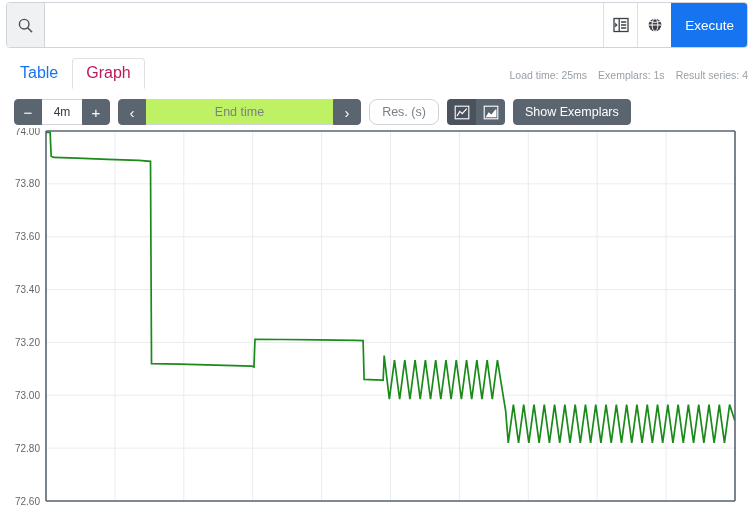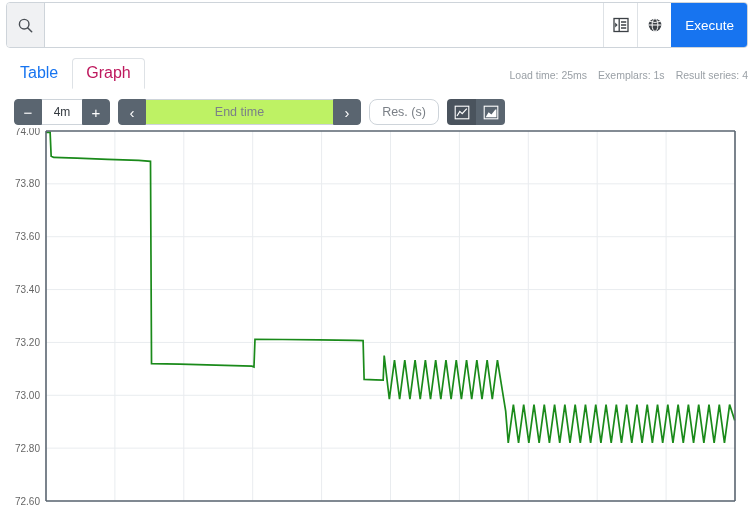--- a/index.html
+++ b/index.html
@@ -260,20 +260,21 @@
         </svg>
       </div>
       <div class="tg">
         <svg width="16" height="15" viewBox="0 0 16 15">
           <rect x="1.2" y="1.2" width="13.6" height="12.6" fill="none" stroke="#fff" stroke-width="1.1"></rect>
           <path d="M2.6 12.2 L5.6 7.2 L8.4 9.4 L12.4 4.6 L13.4 4.6 L13.4 12.2 Z" fill="#fff"></path>
         </svg>
       </div>
     </div>
 
+    <button class="exemplars">Show Exemplars</button>
   </div>
 
   <div class="chart-wrap">
     <svg class="chart-svg" id="chart" width="754" height="379">
         <rect x="46" y="3" width="689" height="370" fill="#ffffff"></rect>
         <text x="40" y="6.500000000000057" text-anchor="end" class="ytick">74.00</text>
         <line x1="46" y1="55.8571428571434" x2="735" y2="55.8571428571434" stroke="#e9ecef" stroke-width="1"></line>
         <text x="40" y="59.3571428571434" text-anchor="end" class="ytick">73.80</text>
         <line x1="46" y1="108.7142857142868" x2="735" y2="108.7142857142868" stroke="#e9ecef" stroke-width="1"></line>
         <text x="40" y="112.2142857142868" text-anchor="end" class="ytick">73.60</text>

